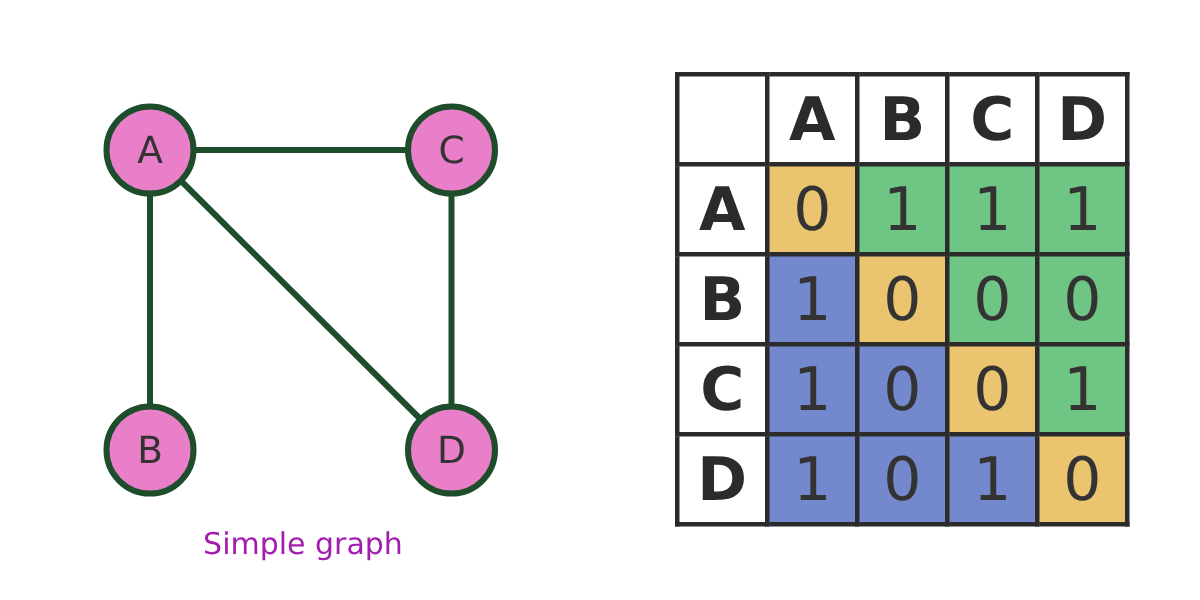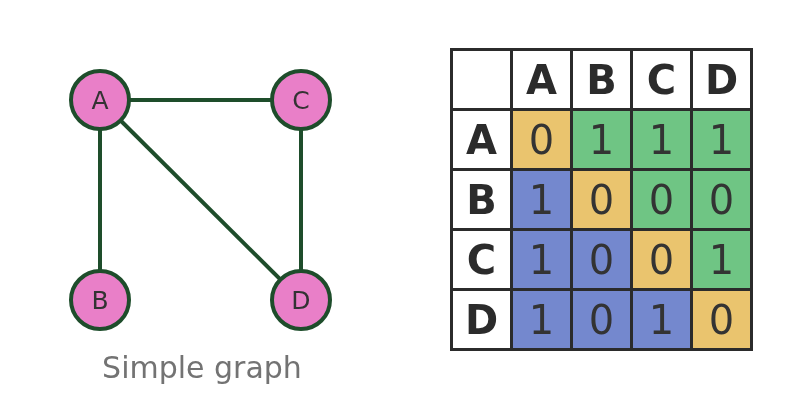--- a/index.html
+++ b/index.html
@@ -17,22 +17,22 @@
     top: 0;
     width: 400px;
     height: 400px;
   }
   .graph-caption {
     position: absolute;
     left: 0;
     top: 350px;
     width: 404px;
     text-align: center;
-    font-size: 30px;
-    color: #737373;
+    font-size: 20px;
+    color: #a21caf;
   }
   .matrix-table {
     position: absolute;
     left: 450px;
     top: 48px;
     border-collapse: collapse;
     table-layout: fixed;
   }
   .matrix-table td, .matrix-table th {
     width: 57px;

